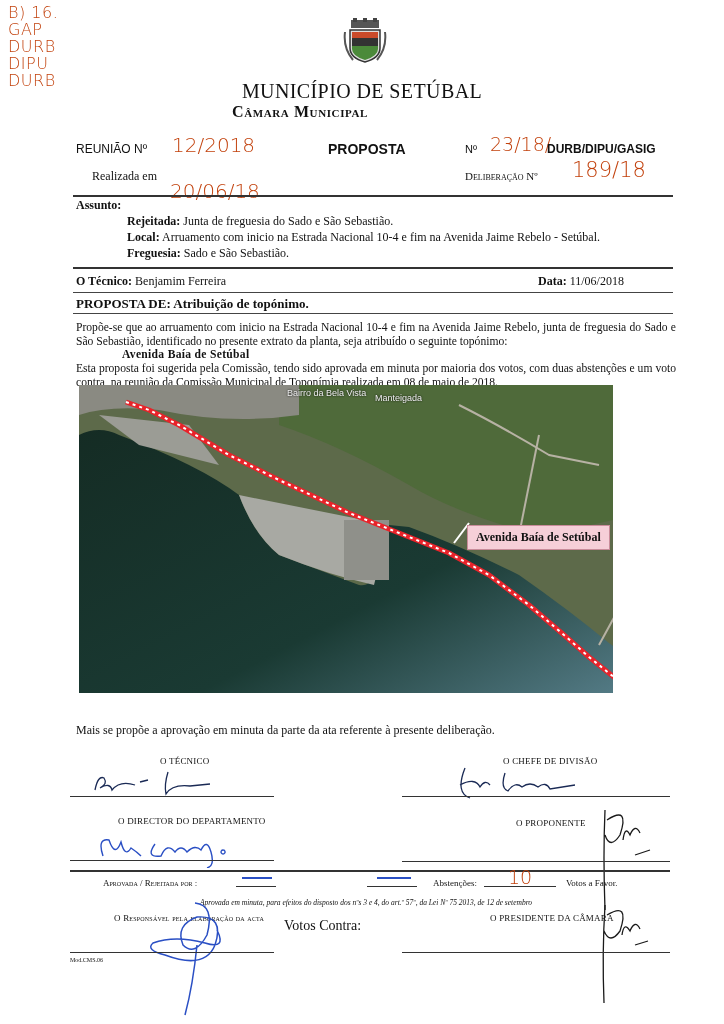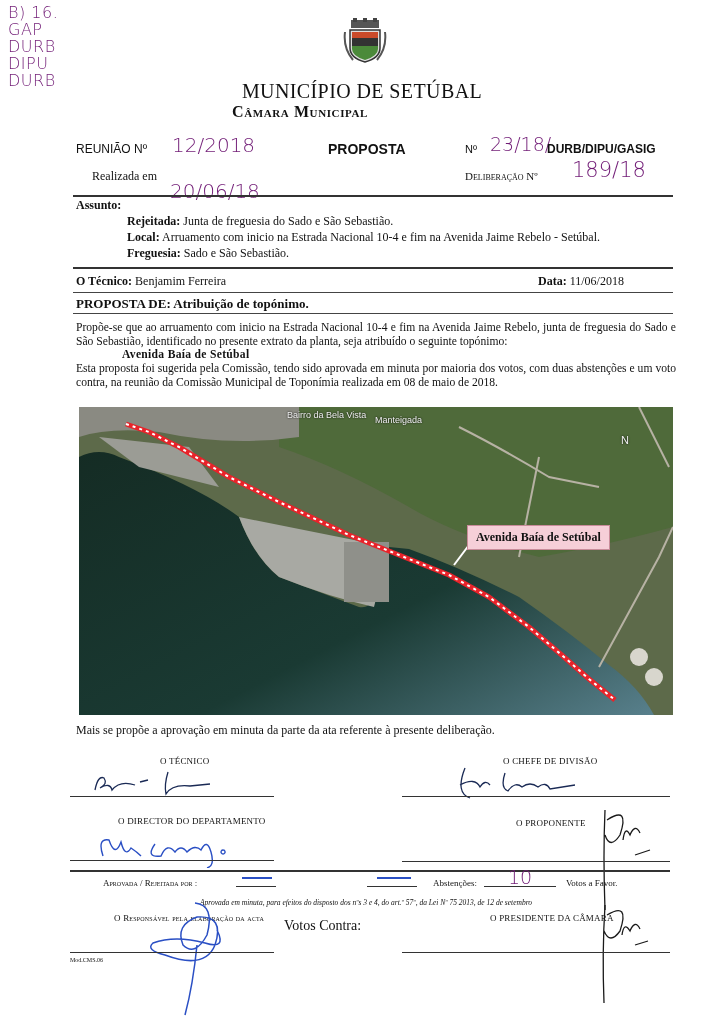--- a/index.html
+++ b/index.html
@@ -1,34 +1,34 @@
 <!DOCTYPE html>
 <html><head>
 <meta charset="utf-8">
 <style>
   html, body { margin:0; padding:0; background:#ffffff; }
   body { width:724px; height:1024px; position:relative; overflow:hidden; font-family:"Liberation Serif", serif; color:#111; }
   .abs { position:absolute; }
-  .hand { font-family:"DejaVu Sans", sans-serif; color:#701a75; font-weight:300; }
+  .hand { font-family:"DejaVu Sans", sans-serif; color:#c2410c; font-weight:300; }
   .sans { font-family:"Liberation Sans", sans-serif; }
   .serif { font-family:"Liberation Serif", serif; }
   .rule { position:absolute; height:0; border-top:2px solid #333; }
   .rule.thin { border-top:1px solid #444; }
   .sc { font-variant:small-caps; }
 
   
   #margin-note { left:8px; top:4px; line-height:17px; font-size:16px; letter-spacing:0.5px; }
   #margin-note div { white-space:nowrap; }
 
   
   #crest { left:343px; top:18px; width:44px; height:46px; }
 
   #muni-title { left:0; width:724px; top:80px; text-align:center; font-size:20px; letter-spacing:0.4px; }
   #camara-title { left:0; width:600px; top:103px; text-align:center; font-size:16px; font-weight:bold; letter-spacing:0.6px; }
-  .map-box { left:79px; top:407px; width:594px; height:308px; overflow:hidden; background:#3b82f6; }
+  .map-box { left:79px; top:385px; width:534px; height:308px; overflow:hidden; background:#3b82f6; }
   .map-label { position:absolute; left:467px; top:525px; background:#f6cfd8; border:1px solid #c98c9a; padding:4px 8px; font-weight:bold; font-size:12px; white-space:nowrap; }
   .place-name { position:absolute; color:#f0f0f0; font-family:"Liberation Sans", sans-serif; font-size:9px; text-shadow:0 0 2px #000; }
 
   .sig-label { position:absolute; font-size:9px; font-family:"Liberation Serif", serif; letter-spacing:0.2px; }
   .sig-line { position:absolute; height:0; border-top:1.5px solid #333; }
 </style>
 </head>
 <body>
 
 <div id="margin-note" class="abs hand">

